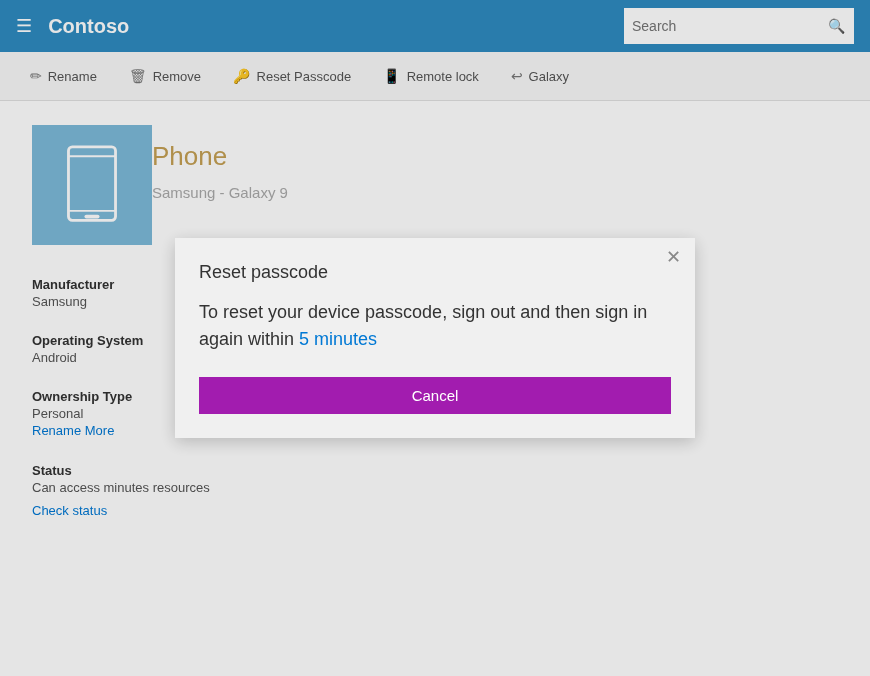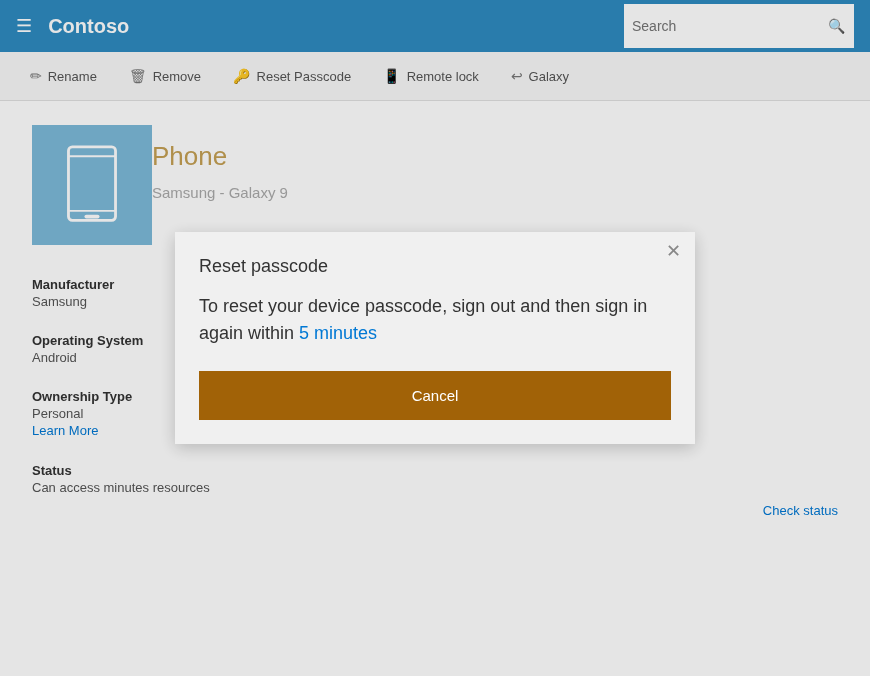--- a/index.html
+++ b/index.html
@@ -23,21 +23,21 @@
       color: #fff;
       font-size: 20px;
       font-weight: 700;
       flex: 1;
     }
     .header-search {
       display: flex;
       align-items: center;
       background: #fff;
       border: none;
-      height: 44px;
+      height: 36px;
       width: 230px;
       padding: 0 8px;
     }
     .header-search input {
       border: none;
       outline: none;
       flex: 1;
       font-size: 14px;
       color: #333;
       background: transparent;
@@ -180,24 +180,24 @@
     .btn-primary {
       background: #1e73be;
       color: #fff;
       border: none;
       padding: 10px 40px;
       font-size: 15px;
       cursor: pointer;
       flex: 1;
     }
     .btn-secondary {
-      background: #a16207;
-      color: #fff;
-      border: none;
-      padding: 16px 40px;
+      background: #a21caf;
+      color: #fff;
+      border: none;
+      padding: 10px 40px;
       font-size: 15px;
       cursor: pointer;
       flex: 1;
     }
 
     
     .status-section {
       margin-top: 4px;
     }
   </style>
@@ -258,28 +258,28 @@
       <div class="prop-label">Manufacturer</div>
       <div class="prop-value">Samsung</div>
     </div>
     <div class="prop-group">
       <div class="prop-label">Operating System</div>
       <div class="prop-value">Android</div>
     </div>
     <div class="prop-group">
       <div class="prop-label">Ownership Type</div>
       <div class="prop-value">Personal</div>
-      <a class="prop-link" href="#">Learn More</a>
+      <a class="prop-link" href="#">Rename More</a>
     </div>
   </div>
 
   <div class="status-section">
     <div class="prop-label">Status</div>
     <div class="prop-value">Can access minutes resources</div>
-    <a class="prop-link" href="#" style="display:block; margin-top: 8px; text-align: right;">Check status</a>
+    <a class="prop-link" href="#" style="display:block; margin-top: 8px;">Check status</a>
   </div>
 </div>
 
 <div class="modal-overlay">
   <div class="modal">
     <button class="modal-close">✕</button>
     <div class="modal-title">Reset passcode</div>
     <div class="modal-body">
       <span>To reset your device passcode, sign out and then sign in again within </span><span class="highlight">5 minutes</span>
     </div>

